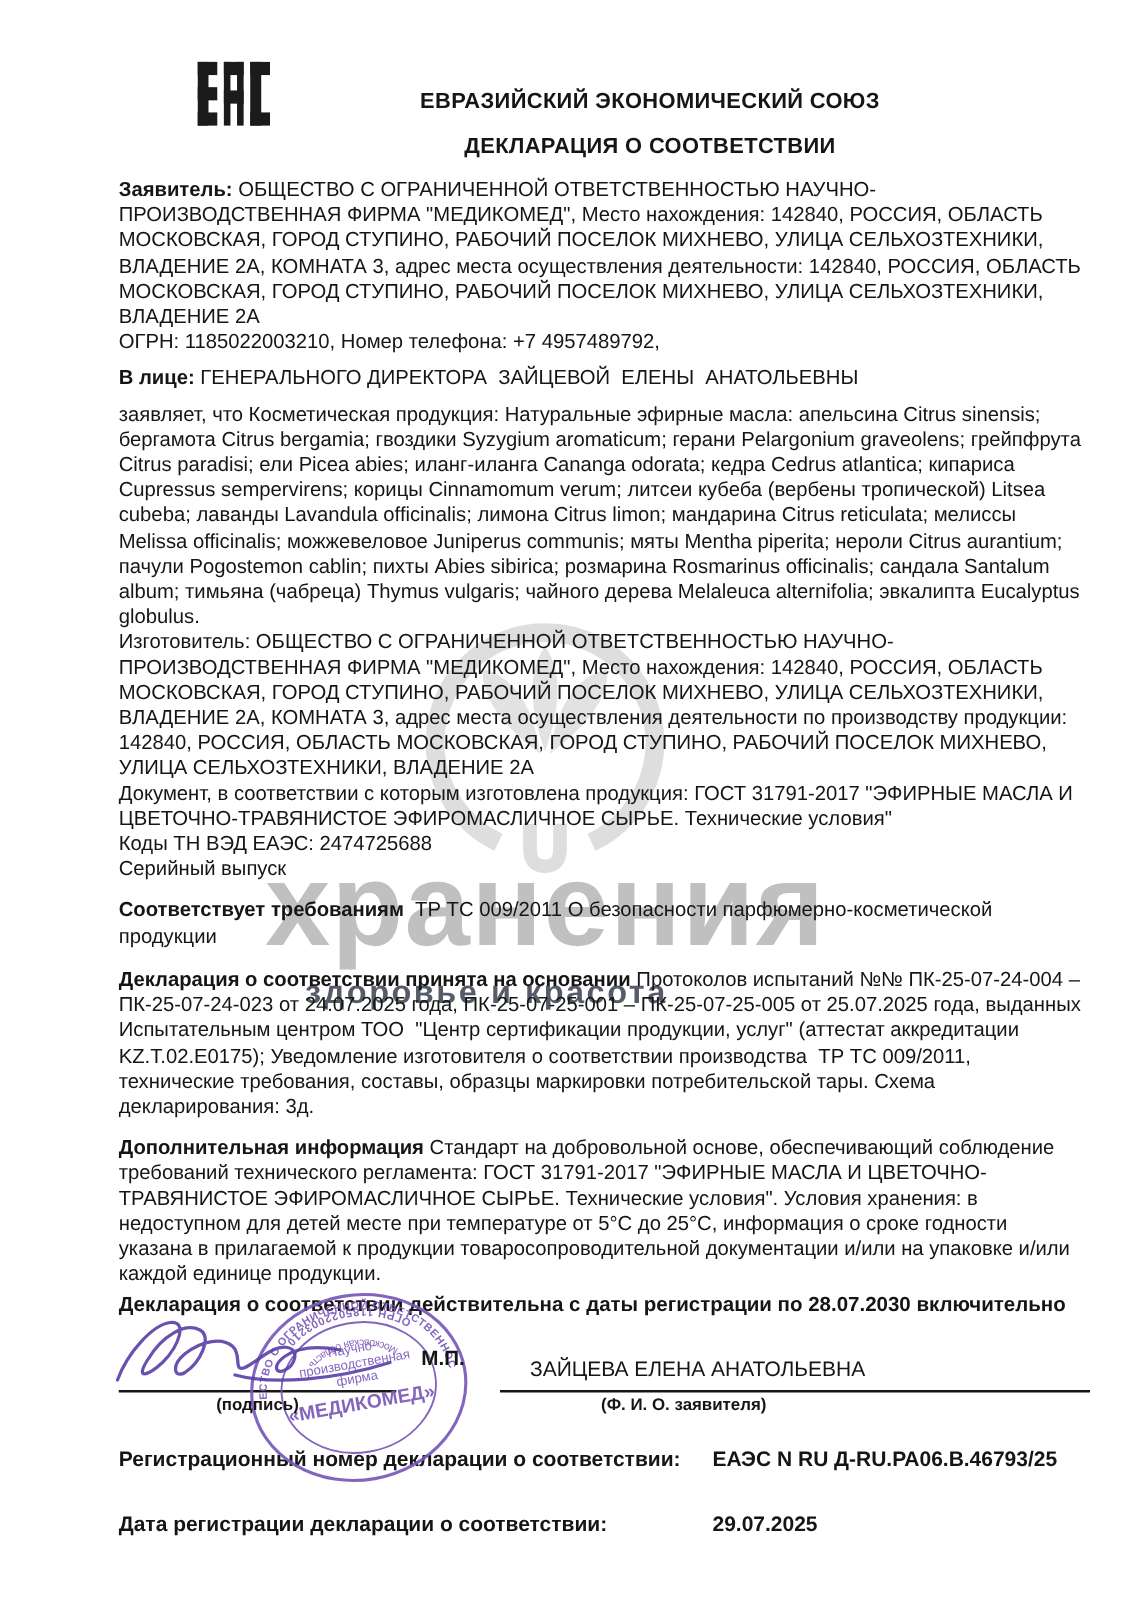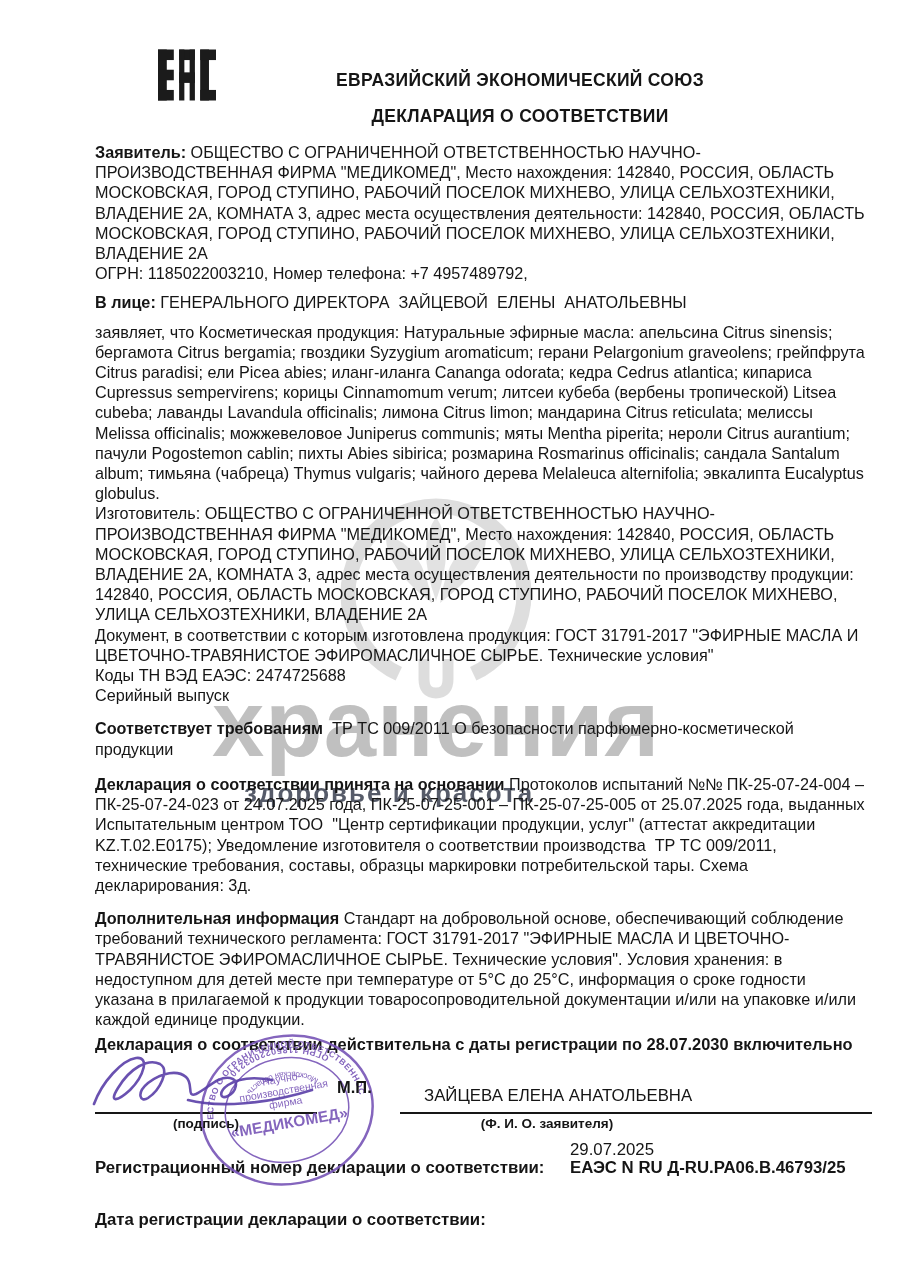--- a/index.html
+++ b/index.html
@@ -44,21 +44,21 @@
   .mp{position:absolute;left:337px;top:1078px;z-index:5;font-size:16.5px;font-weight:bold;}
   .sig-line-left{position:absolute;left:95px;top:1112px;width:222px;border-top:2px solid #161616;z-index:2;}
   .sig-caption-left{position:absolute;left:95px;top:1116px;width:222px;text-align:center;font-size:13.5px;font-weight:bold;z-index:5;}
   .sig-name{position:absolute;left:424px;top:1086px;font-size:16.8px;z-index:2;}
   .sig-line-right{position:absolute;left:400px;top:1112px;width:472px;border-top:2px solid #161616;z-index:2;}
   .sig-caption-right{position:absolute;left:452px;top:1116px;width:190px;text-align:center;font-size:13.5px;font-weight:bold;z-index:2;}
   
   .reg-label{position:absolute;left:95px;top:1158px;font-size:16.8px;font-weight:bold;z-index:2;}
   .reg-value{position:absolute;left:570px;top:1158px;font-size:16.8px;font-weight:bold;z-index:2;}
   .date-label{position:absolute;left:95px;top:1210px;font-size:16.8px;font-weight:bold;z-index:2;}
-  .date-value{position:absolute;left:570px;top:1140px;font-size:16.8px;font-weight:normal;z-index:2;}
+  .date-value{position:absolute;left:570px;top:1210px;font-size:16.8px;font-weight:bold;z-index:2;}
 </style>
 </head>
 <body>
 
 <div class="page">
 
   <svg class="wm-emblem" width="216" height="226" viewBox="0 0 216 226">
     <g fill="none" stroke="#c3c3c3" opacity="0.55">
       <path d="M70.8,190.8 A88,88 0 1 1 145.2,190.8" stroke-width="15"></path>
       <path d="M96,176 L96,196 Q96,210 108,210 Q120,210 120,196 L120,176" stroke-width="11"></path>

